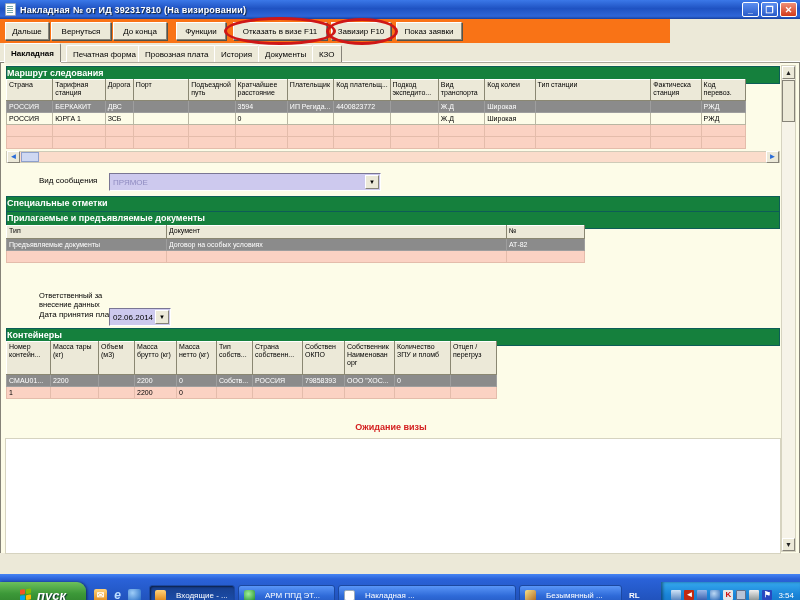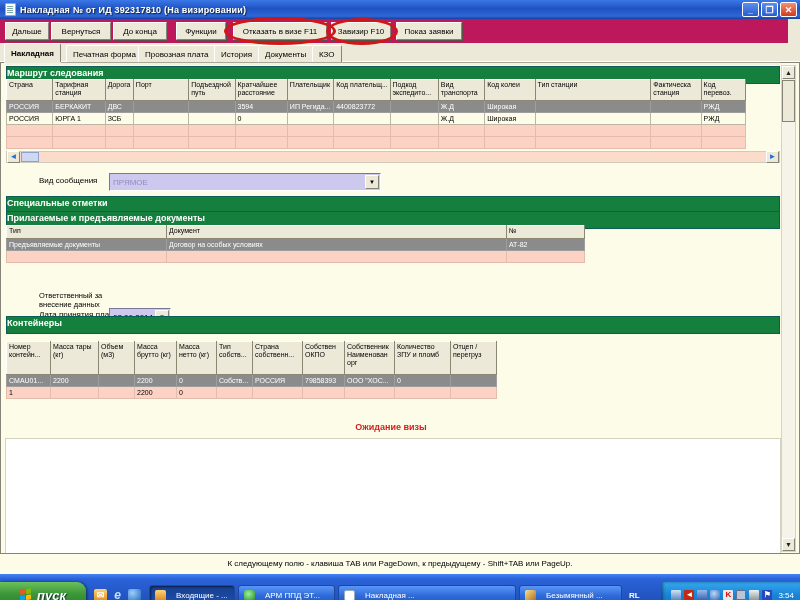--- a/index.html
+++ b/index.html
@@ -14,21 +14,21 @@
   .doc-ico { width:11px; height:13px; background:#fff; border:1px solid #9ab; border-radius:1px; margin:0 4px 0 2px; position:relative; }
   .doc-ico:before { content:""; position:absolute; left:1px; top:2px; width:6px; height:1px; box-shadow:0 2px 0 #7aa,0 4px 0 #7aa,0 6px 0 #7aa; background:#7aa; }
   .title-text { color:#fff; font-weight:bold; font-size:9px; letter-spacing:.2px; text-shadow:1px 1px 1px #123; white-space:nowrap; flex:1; }
   .win-controls { display:flex; gap:2px; }
   .wbtn { width:17px; height:15px; border-radius:2px; border:1px solid #fff;
     font-size:9px; color:#fff; display:flex; align-items:center; justify-content:center; font-weight:bold;
     background:linear-gradient(180deg,#5b8ef0,#2a5cc8); }
   .wbtn.close { background:linear-gradient(180deg,#f09078,#d23a1a); }
 
   
-  .toolbar { position:absolute; left:0; top:19px; width:788px; height:24px; background:#be185d; }
+  .toolbar { position:absolute; left:0; top:19px; width:670px; height:24px; background:#f97316; }
   .tbtn { position:absolute; top:3px; height:18px; background:#ece9d8;
     border:1px solid; border-color:#fff #868378 #868378 #fff; box-shadow:1px 1px 0 #55534a;
     font-size:8px; color:#000; display:flex; align-items:center; justify-content:center; white-space:nowrap; cursor:default; }
   .ellipse { position:absolute; border:3px solid #cf1717; border-radius:50%; pointer-events:none; z-index:30; }
 
   
   .tabrow { position:absolute; left:0; top:43px; width:800px; height:19px; background:#ece9d8; border-bottom:1px solid #fff; }
   .tab { position:absolute; top:2px; height:17px; padding:0 6px; background:#ece9d8;
     border:1px solid #868378; border-bottom:none; border-top-color:#fff; border-left-color:#fff;
     border-radius:2px 2px 0 0; font-size:8px; display:flex; align-items:center; }
@@ -278,21 +278,21 @@
         </tbody>
     </table>
 
     <div class="lbl" style="left:38px;top:228px;width:70px;font-size:7.5px">Ответственный за внесение данных</div>
     <div class="lbl" style="left:38px;top:247px">Дата принятия план</div>
     <div class="field" style="left:108px;top:245px;width:62px;height:15px">
       <span>02.06.2014</span>
       <span class="combo-arrow">▼</span>
     </div>
 
-    <div class="teal" style="top:253px">Контейнеры</div>
+    <div class="teal" style="top:265px">Контейнеры</div>
     <table class="tbl" style="position:absolute;left:5px;top:278px;width:490px">
       <colgroup>
         <col style="width:44px">
           <col style="width:48px">
           <col style="width:36px">
           <col style="width:42px">
         <col style="width:40px">
           <col style="width:36px">
           <col style="width:50px">
           <col style="width:42px">
@@ -348,23 +348,20 @@
     <div class="visa">Ожидание визы</div>
     <div class="white-panel"></div>
 
     <div class="vscroll">
       <span class="vbtn" style="top:0">▲</span>
       <span class="vthumb"></span>
       <span class="vbtn" style="bottom:0">▼</span>
     </div>
   </div>
 
-  <div class="statusbar">
-    <span>К следующему полю - клавиша TAB или PageDown, к предыдущему - Shift+TAB или PageUp.</span>
-  </div>
 
   <div class="taskbar">
     <div class="startbtn">
       <span class="flag">
         <i style="background:#f35325"></i>
           <i style="background:#81bc06"></i>
           <i style="background:#05a6f0"></i>
           <i style="background:#ffba08"></i>
       </span>
       <span class="txt">пуск</span>

